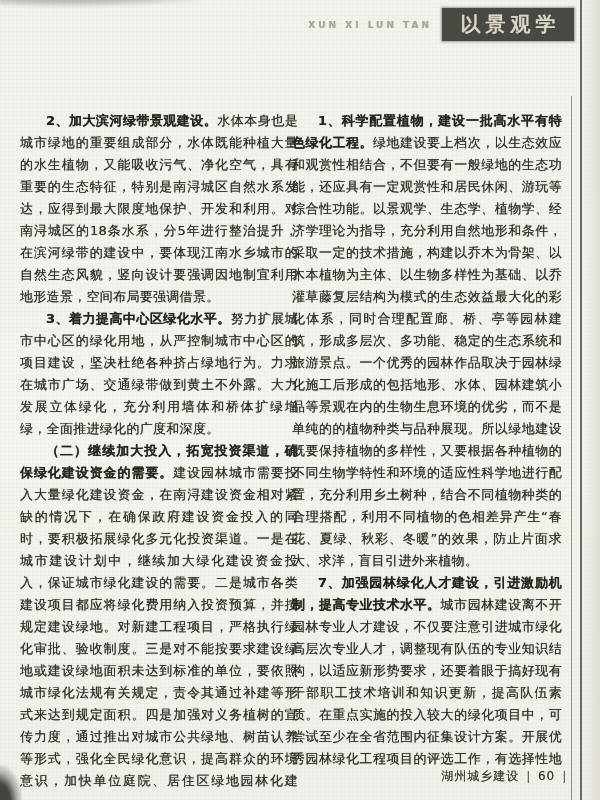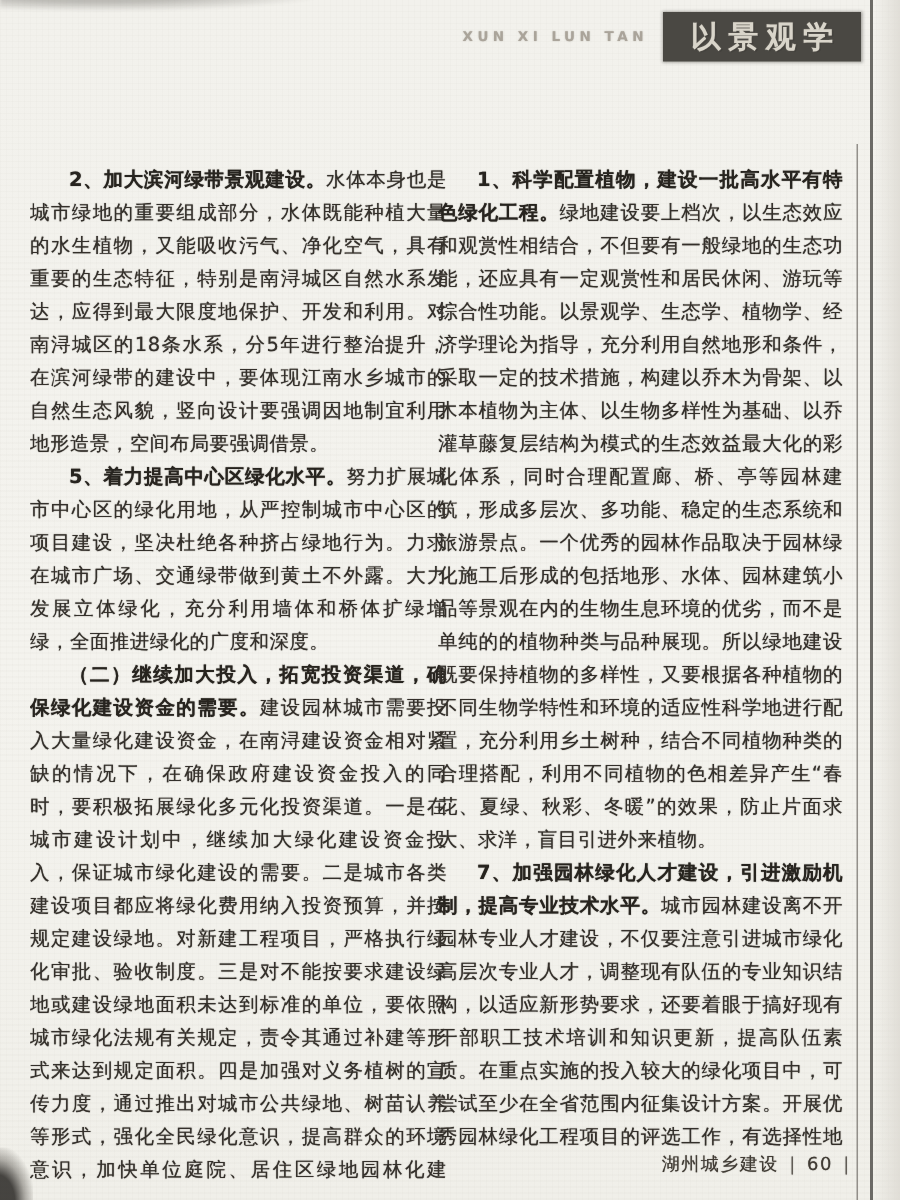--- a/index.html
+++ b/index.html
@@ -71,21 +71,21 @@
 
   <div class="header">
     <span class="pinyin">XUN XI LUN TAN</span>
     <div class="banner">
       <span class="banner-text">以景观学</span>
     </div>
   </div>
 
   <div class="col col-left">
     <p><span class="lead">2、加大滨河绿带景观建设。</span><span>水体本身也是城市绿地的重要组成部分，水体既能种植大量的水生植物，又能吸收污气、净化空气，具有重要的生态特征，特别是南浔城区自然水系发达，应得到最大限度地保护、开发和利用。对南浔城区的18条水系，分5年进行整治提升，在滨河绿带的建设中，要体现江南水乡城市的自然生态风貌，竖向设计要强调因地制宜利用地形造景，空间布局要强调借景。</span></p>
-    <p><span class="lead">5、着力提高中心区绿化水平。</span><span>努力扩展城市中心区的绿化用地，从严控制城市中心区的项目建设，坚决杜绝各种挤占绿地行为。力求在城市广场、交通绿带做到黄土不外露。大力发展立体绿化，充分利用墙体和桥体扩绿增绿，全面推进绿化的广度和深度。</span></p>
+    <p><span class="lead">3、着力提高中心区绿化水平。</span><span>努力扩展城市中心区的绿化用地，从严控制城市中心区的项目建设，坚决杜绝各种挤占绿地行为。力求在城市广场、交通绿带做到黄土不外露。大力发展立体绿化，充分利用墙体和桥体扩绿增绿，全面推进绿化的广度和深度。</span></p>
     <p><span class="lead">（二）继续加大投入，拓宽投资渠道，确保绿化建设资金的需要。</span><span>建设园林城市需要投入大量绿化建设资金，在南浔建设资金相对紧缺的情况下，在确保政府建设资金投入的同时，要积极拓展绿化多元化投资渠道。一是在城市建设计划中，继续加大绿化建设资金投入，保证城市绿化建设的需要。二是城市各类建设项目都应将绿化费用纳入投资预算，并按规定建设绿地。对新建工程项目，严格执行绿化审批、验收制度。三是对不能按要求建设绿地或建设绿地面积未达到标准的单位，要依照城市绿化法规有关规定，责令其通过补建等形式来达到规定面积。四是加强对义务植树的宣传力度，通过推出对城市公共绿地、树苗认养等形式，强化全民绿化意识，提高群众的环境意识，加快单位庭院、居住区绿地园林化建设。</span></p>
 
   </div>
 
   <div class="col col-right">
     <p><span class="lead">1、科学配置植物，建设一批高水平有特色绿化工程。</span><span>绿地建设要上档次，以生态效应和观赏性相结合，不但要有一般绿地的生态功能，还应具有一定观赏性和居民休闲、游玩等综合性功能。以景观学、生态学、植物学、经济学理论为指导，充分利用自然地形和条件，采取一定的技术措施，构建以乔木为骨架、以木本植物为主体、以生物多样性为基础、以乔灌草藤复层结构为模式的生态效益最大化的彩化体系，同时合理配置廊、桥、亭等园林建筑，形成多层次、多功能、稳定的生态系统和旅游景点。一个优秀的园林作品取决于园林绿化施工后形成的包括地形、水体、园林建筑小品等景观在内的生物生息环境的优劣，而不是单纯的的植物种类与品种展现。所以绿地建设既要保持植物的多样性，又要根据各种植物的不同生物学特性和环境的适应性科学地进行配置，充分利用乡土树种，结合不同植物种类的合理搭配，利用不同植物的色相差异产生“春花、夏绿、秋彩、冬暖”的效果，防止片面求大、求洋，盲目引进外来植物。</span></p>
     <p><span class="lead">7、加强园林绿化人才建设，引进激励机制，提高专业技术水平。</span><span>城市园林建设离不开园林专业人才建设，不仅要注意引进城市绿化高层次专业人才，调整现有队伍的专业知识结构，以适应新形势要求，还要着眼于搞好现有干部职工技术培训和知识更新，提高队伍素质。在重点实施的投入较大的绿化项目中，可尝试至少在全省范围内征集设计方案。开展优秀园林绿化工程项目的评选工作，有选择性地进行年度评选，激励打造精品工程。要把评选作为一项长期的工作来抓，使之成为设计单位、施工单位升级的实力依据。</span></p>
 
   </div>
 

